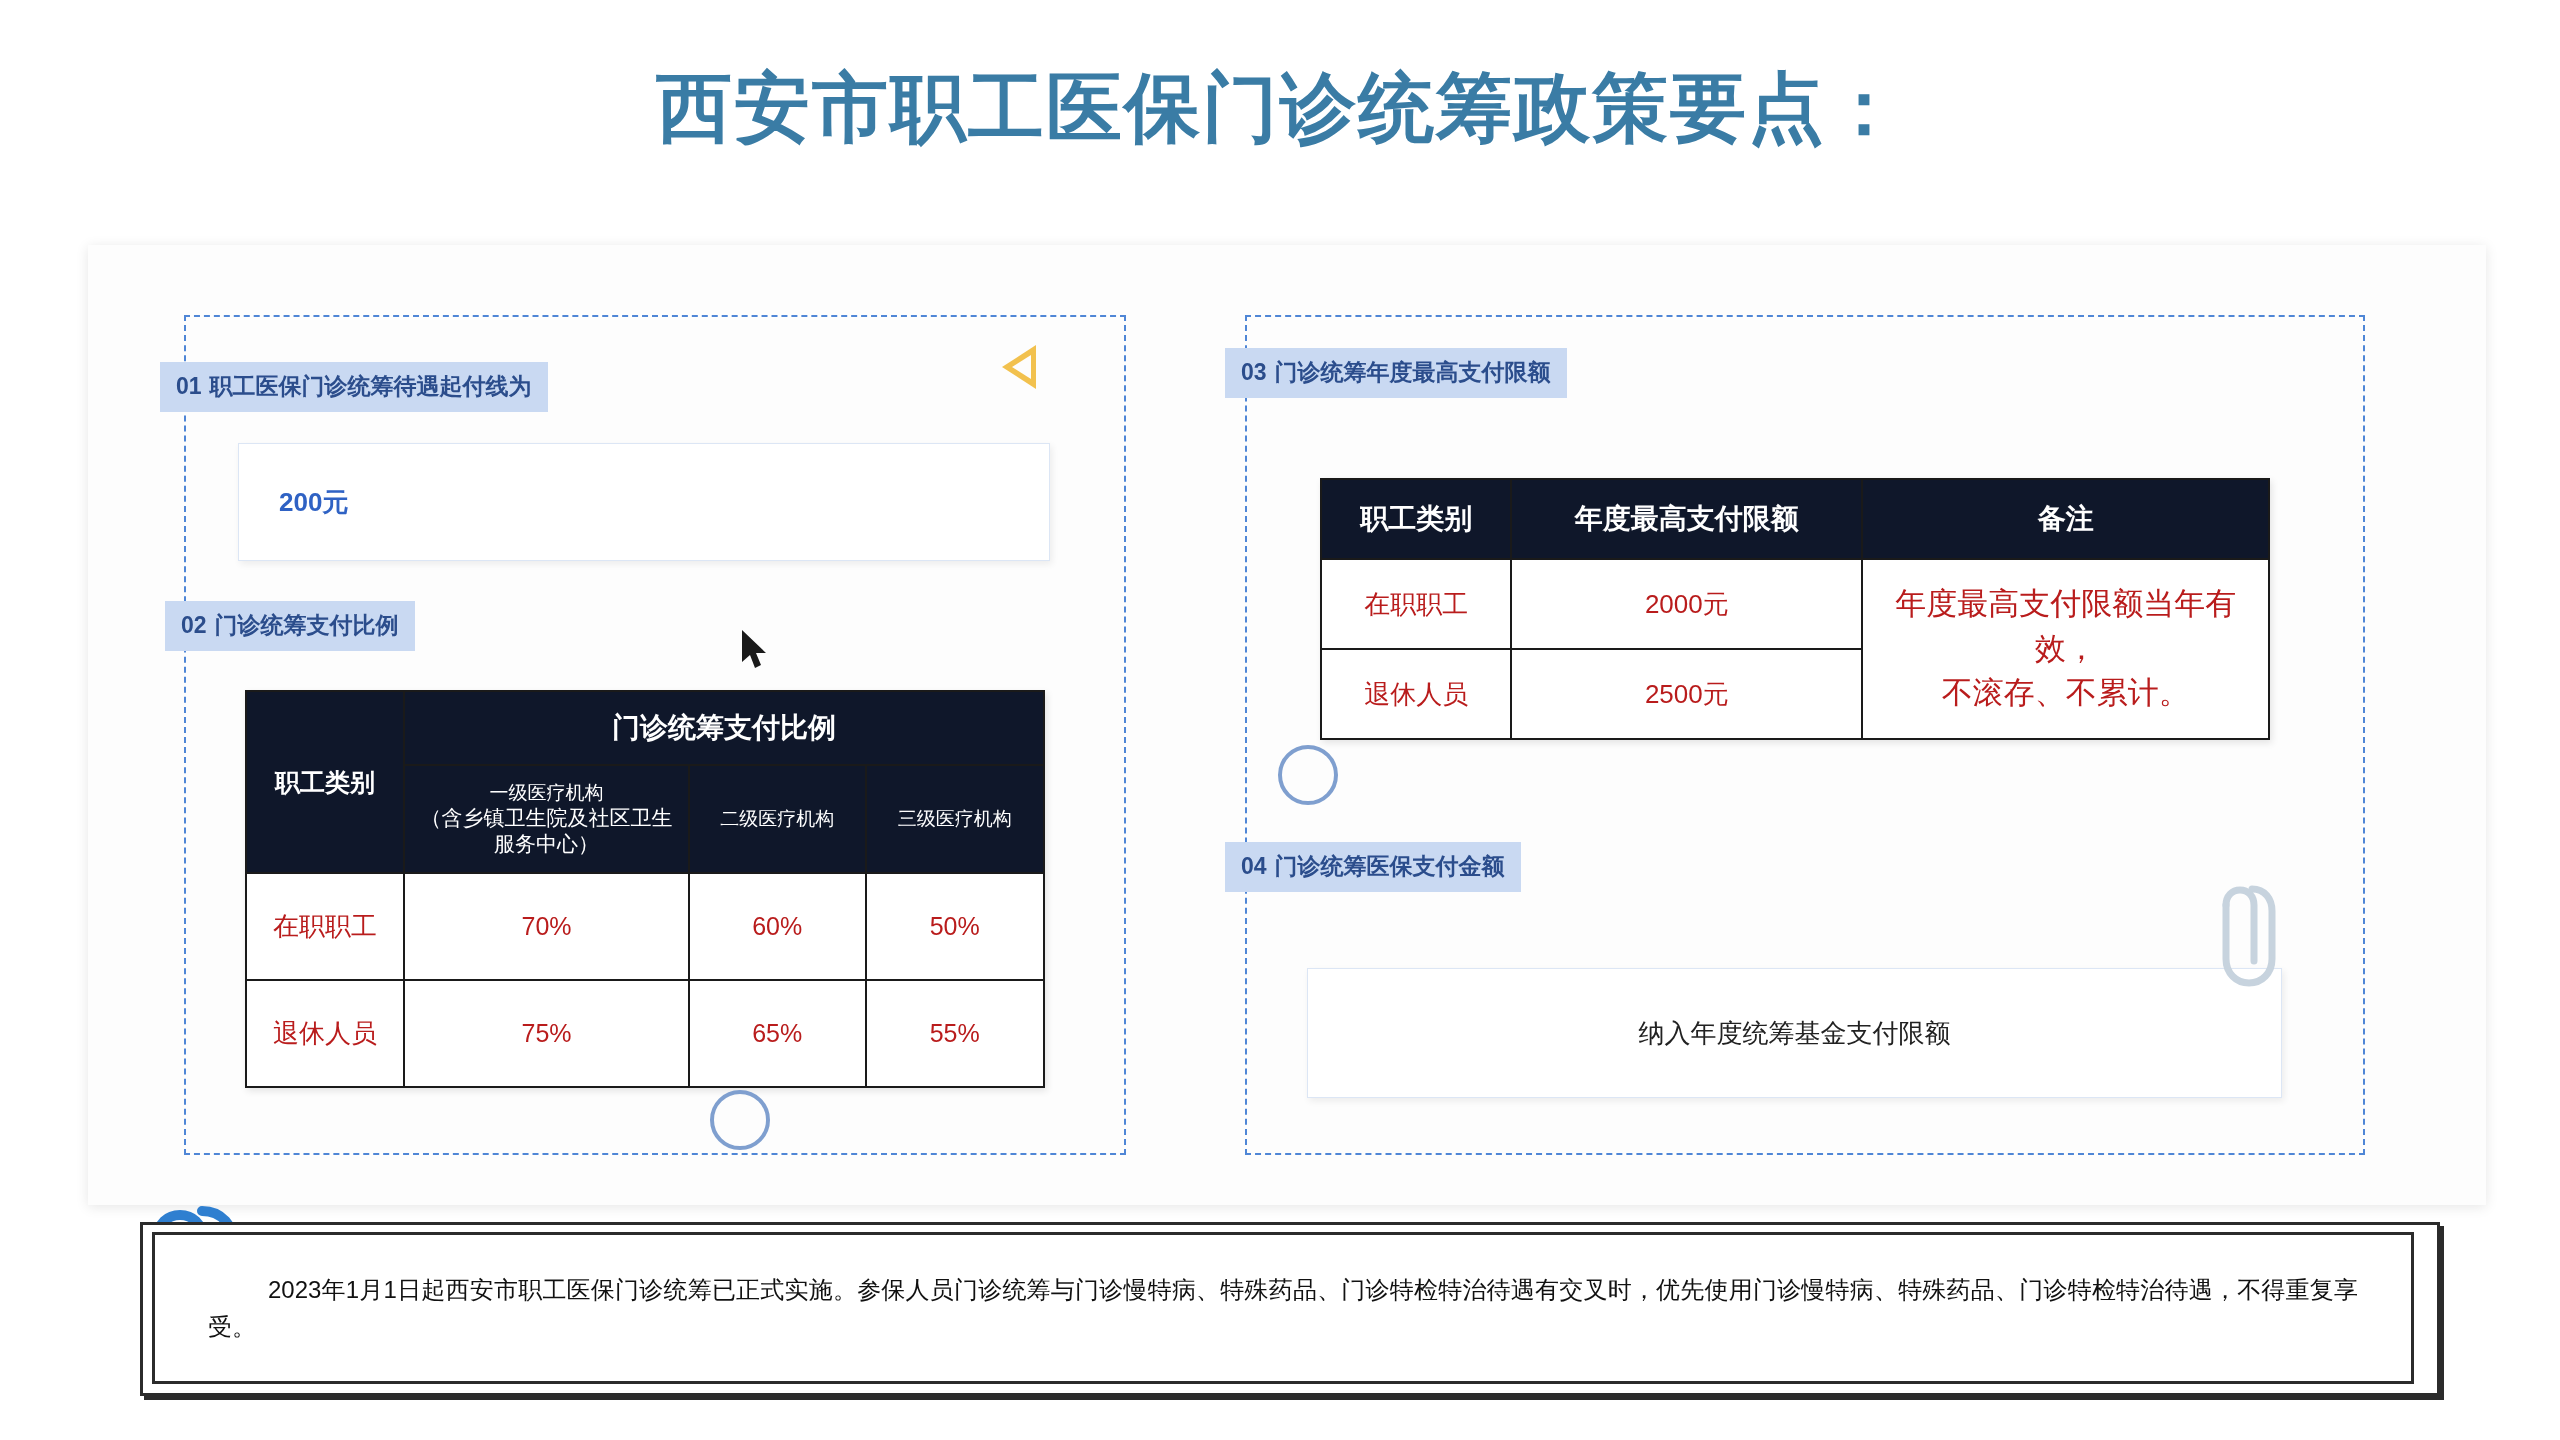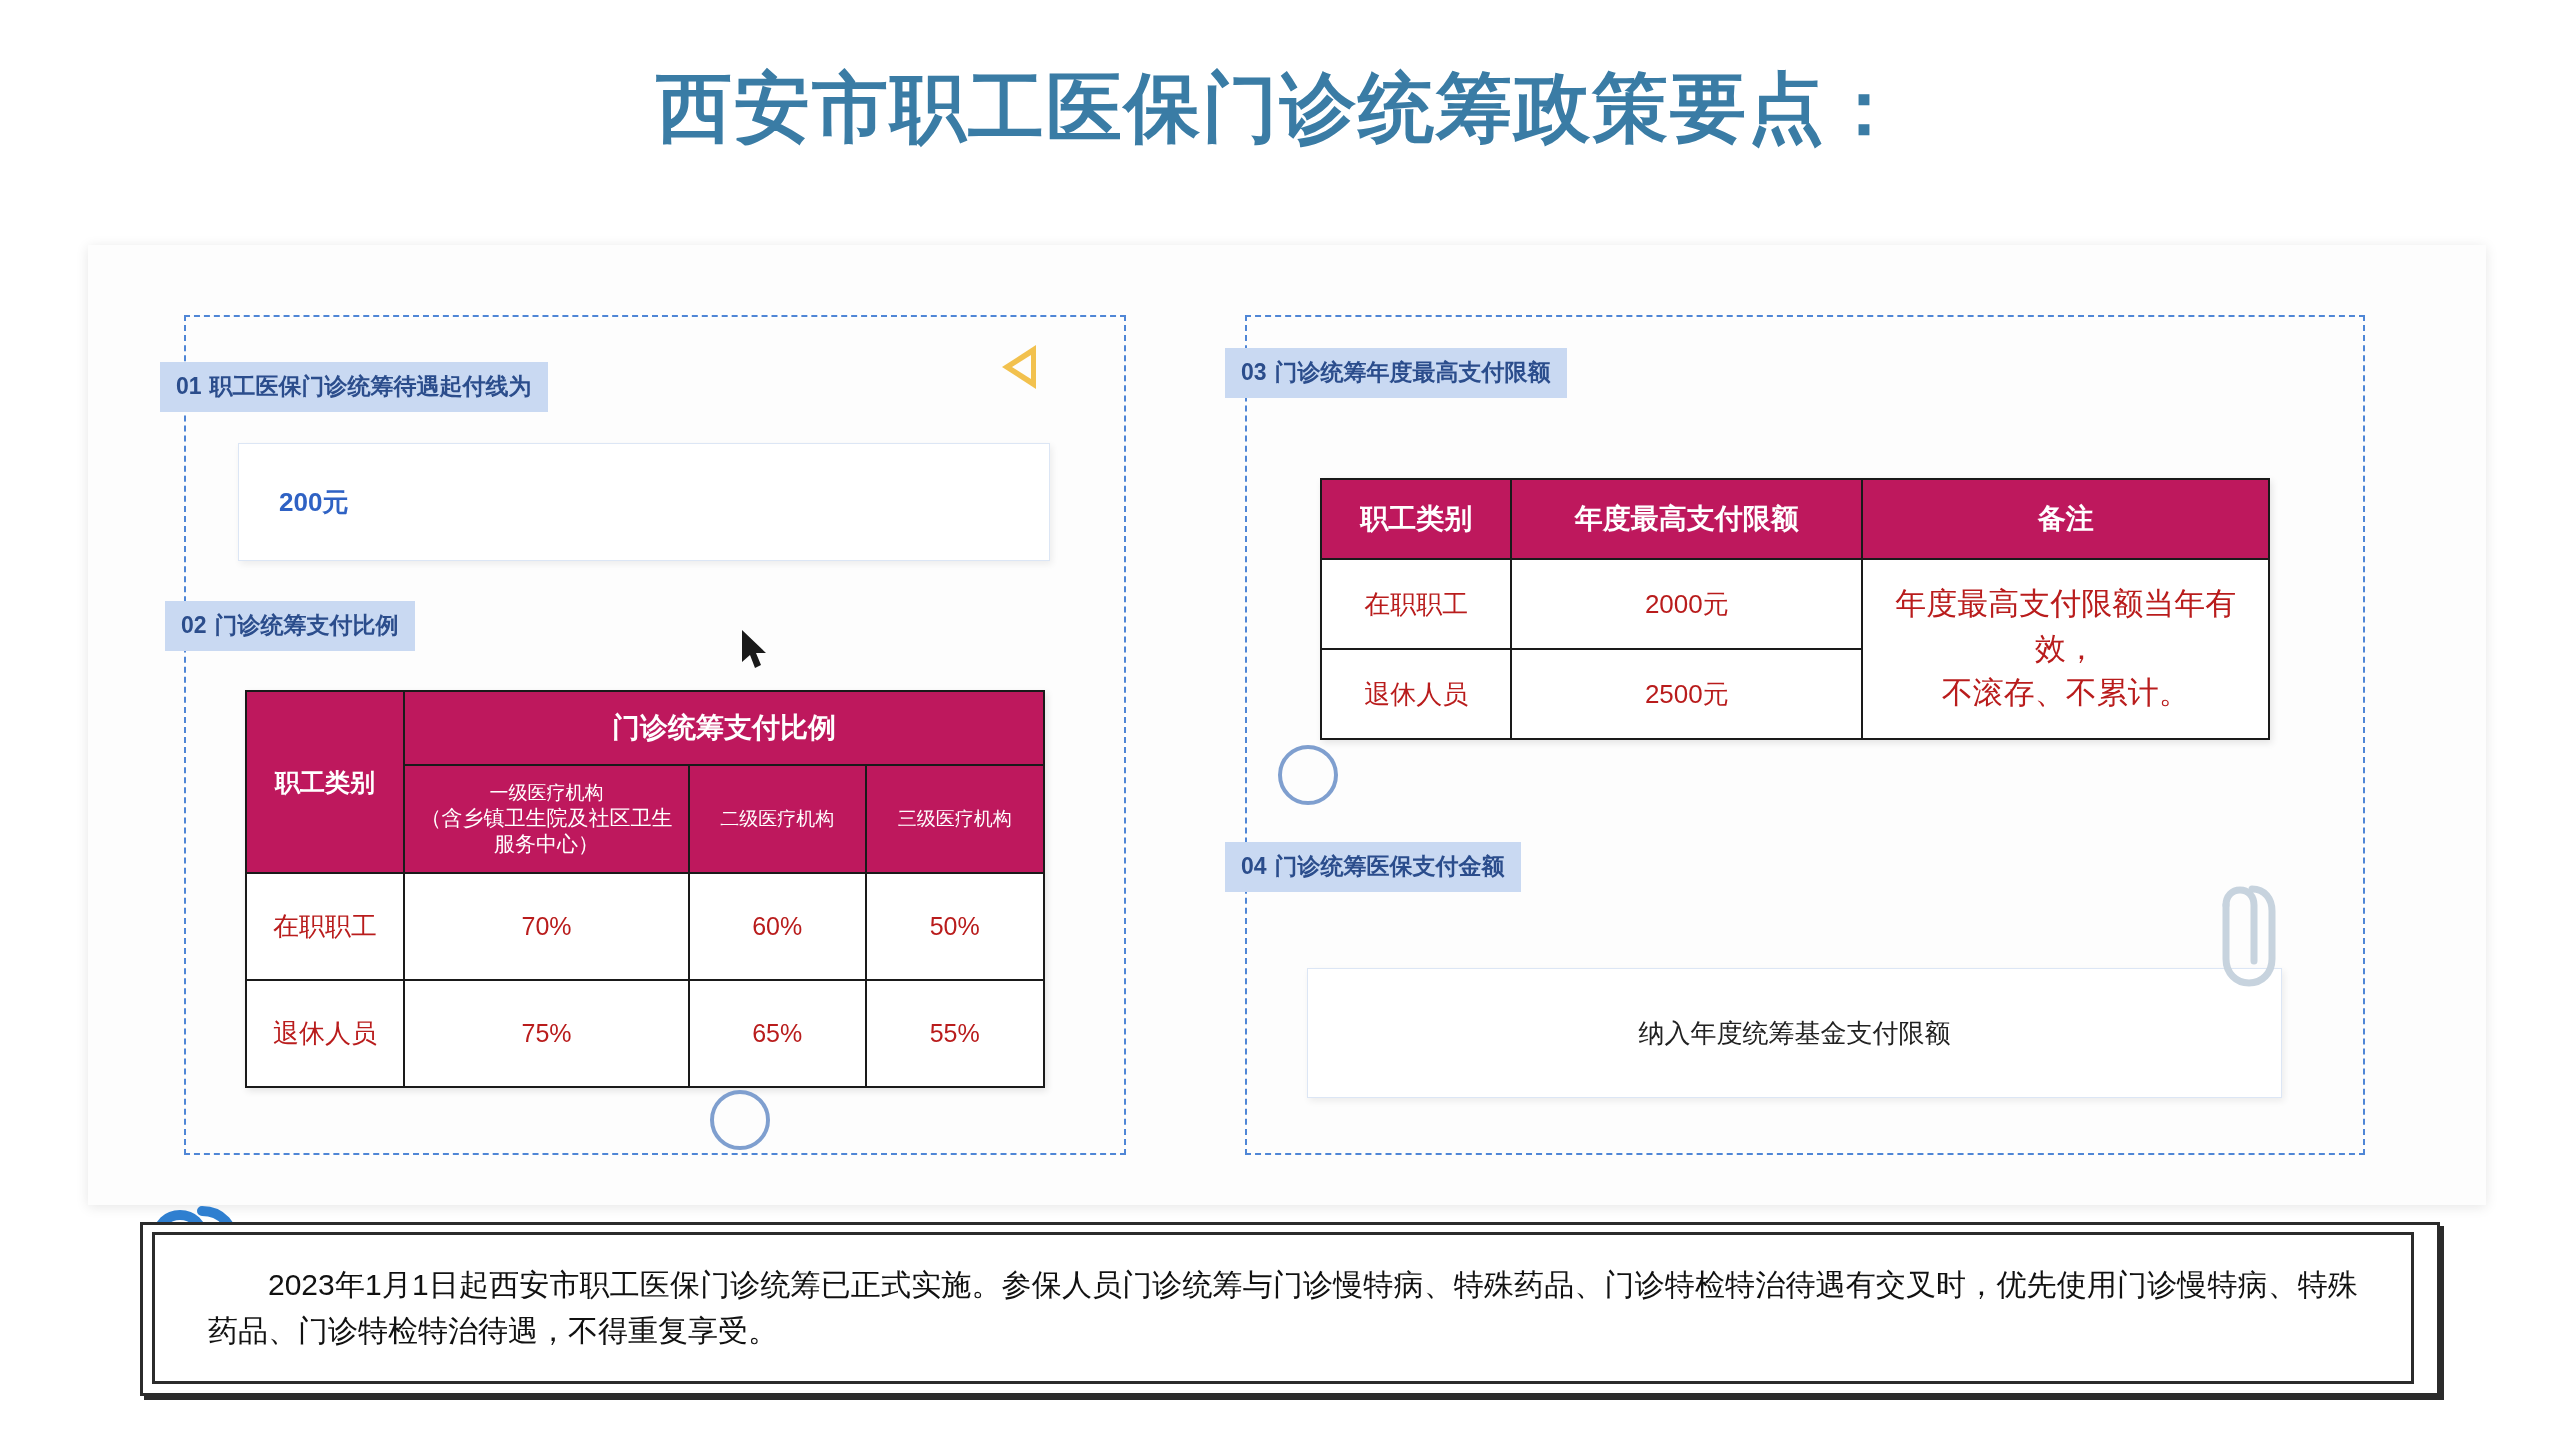--- a/index.html
+++ b/index.html
@@ -121,21 +121,21 @@
   }
   table td, table th {
     border: 2px solid #1a1a1a;
     text-align: center;
     font-size: 25px;
     color: #b91c1c;
     font-weight: normal;
     padding: 0;
   }
   thead th {
-    background: #be185d;
+    background: #0f172a;
     color: #ffffff;
     font-weight: bold;
   }
 
   
   .tbl-ratio {
     left: 245px;
     top: 690px;
     width: 800px;
   }
@@ -214,21 +214,21 @@
     width: 2262px;
     height: 152px;
     background: #ffffff;
     border: 3px solid #2b2b2b;
     box-sizing: border-box;
     display: flex;
     align-items: center;
     justify-content: center;
   }
   .footer-text {
-    font-size: 30px;
+    font-size: 24px;
     line-height: 1.55;
     color: #111;
     text-align: justify;
     width: 2150px;
     text-indent: 60px;
   }
 
   
   .cursor {
     position: absolute;

